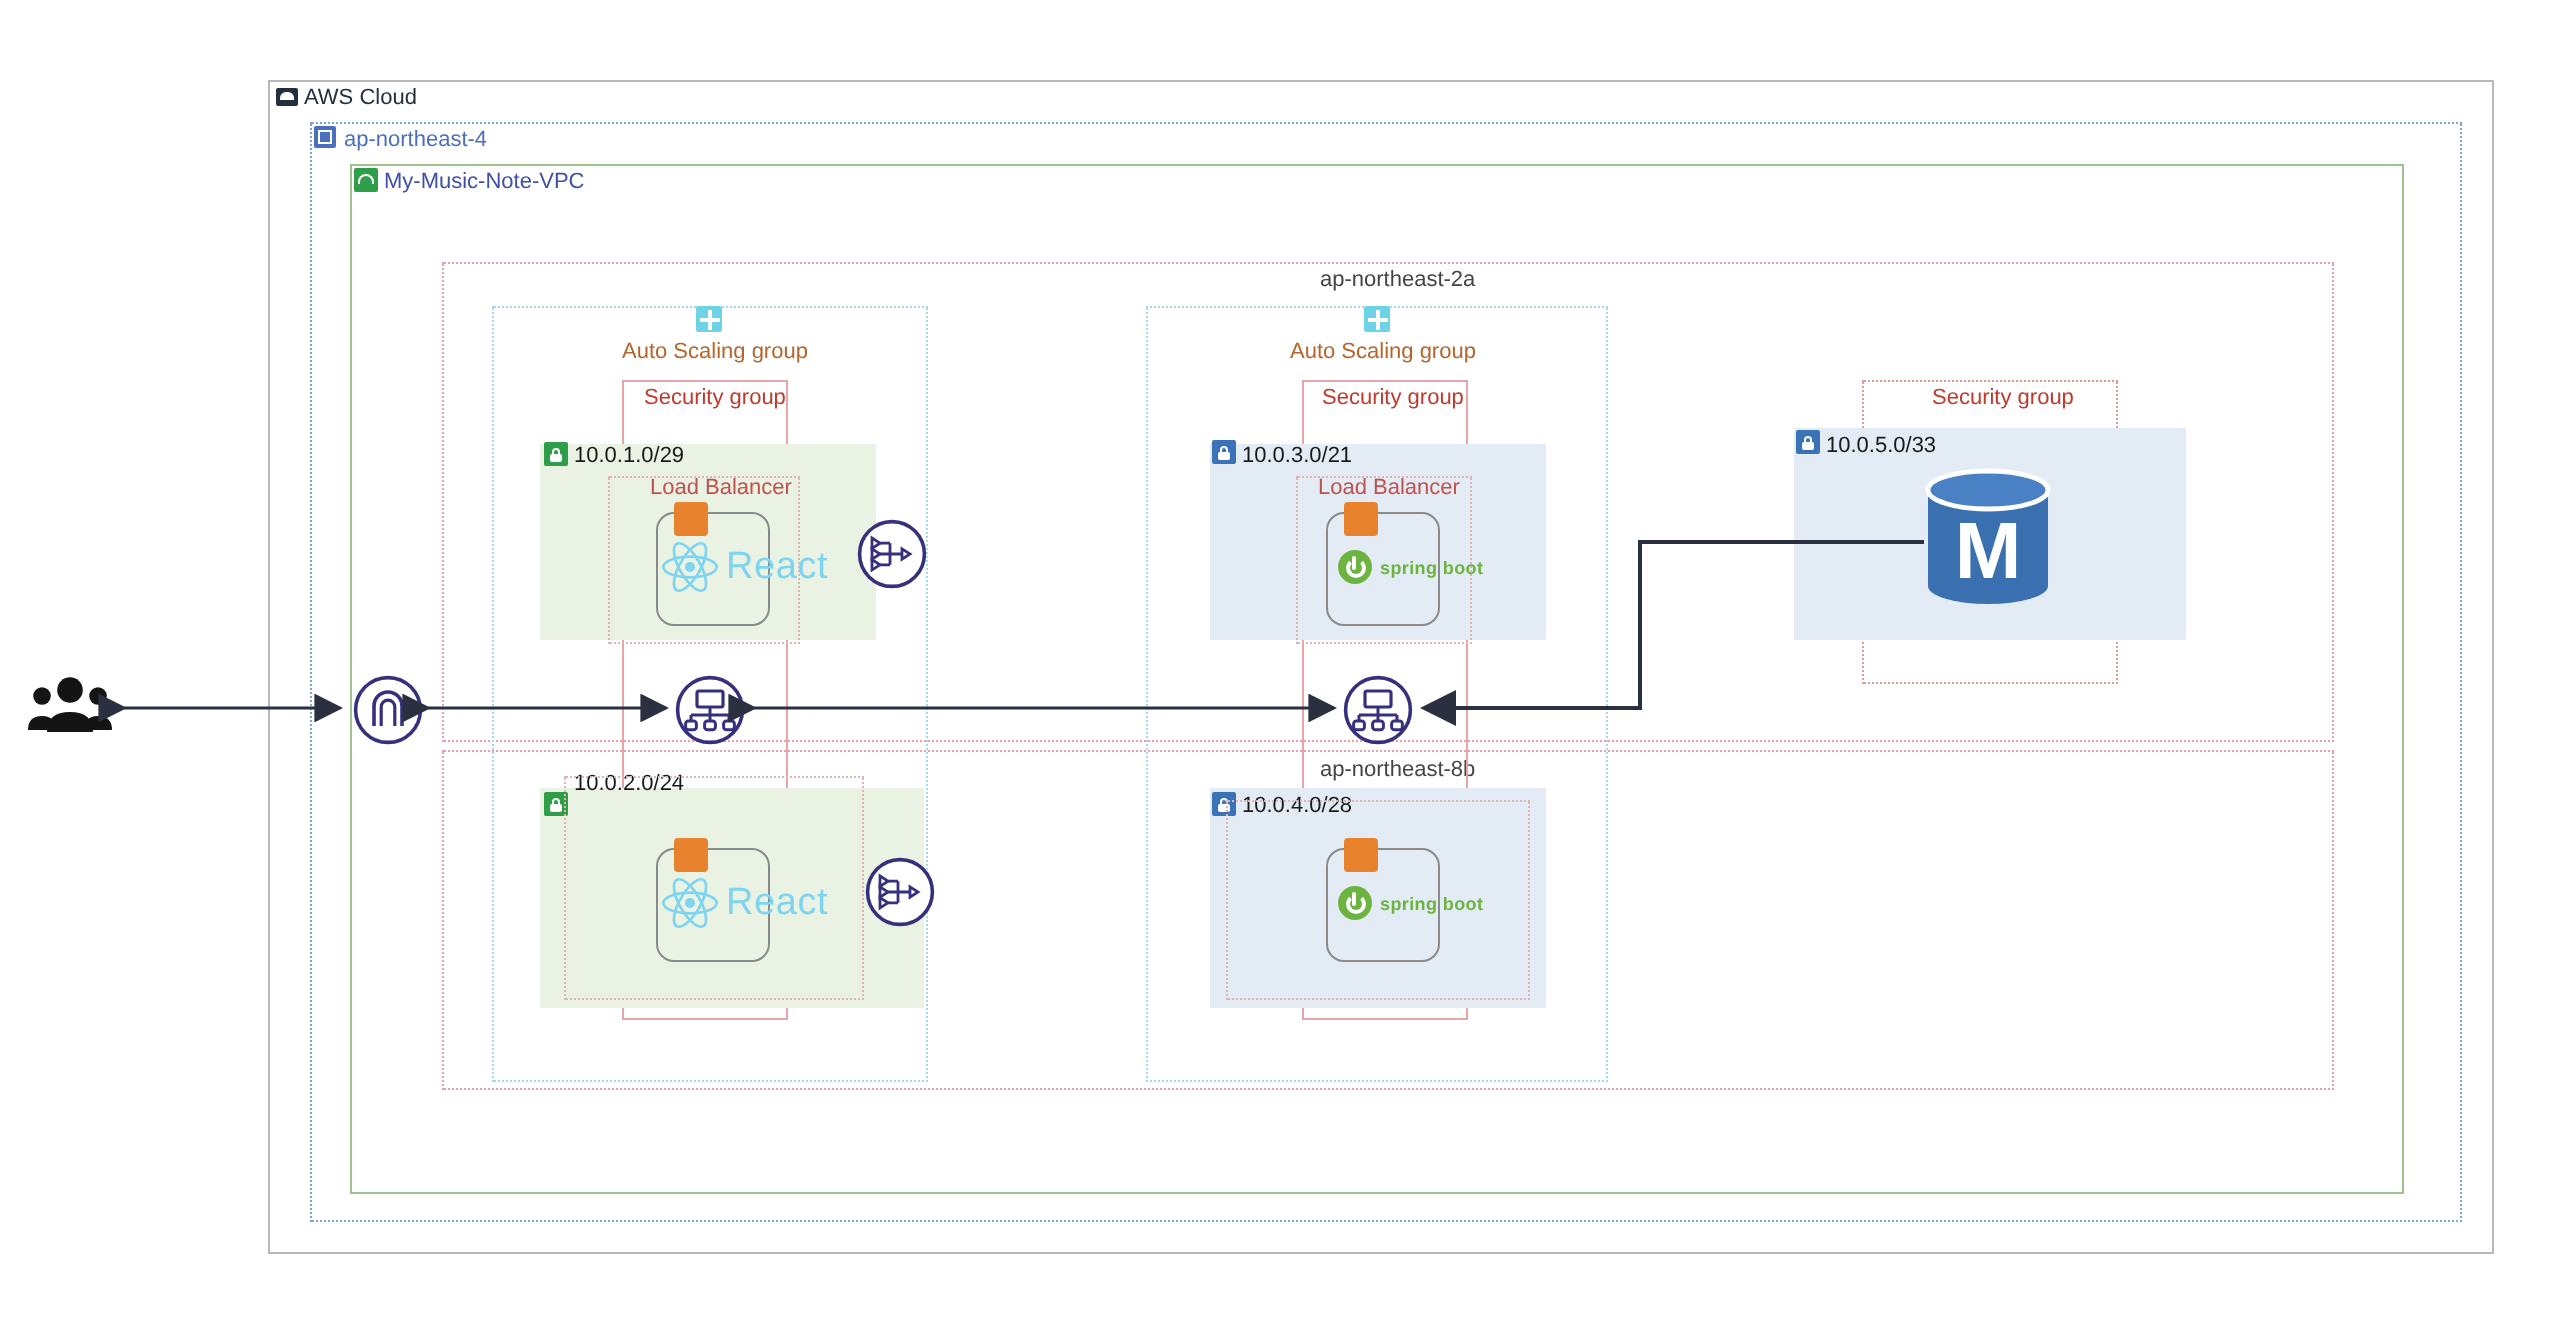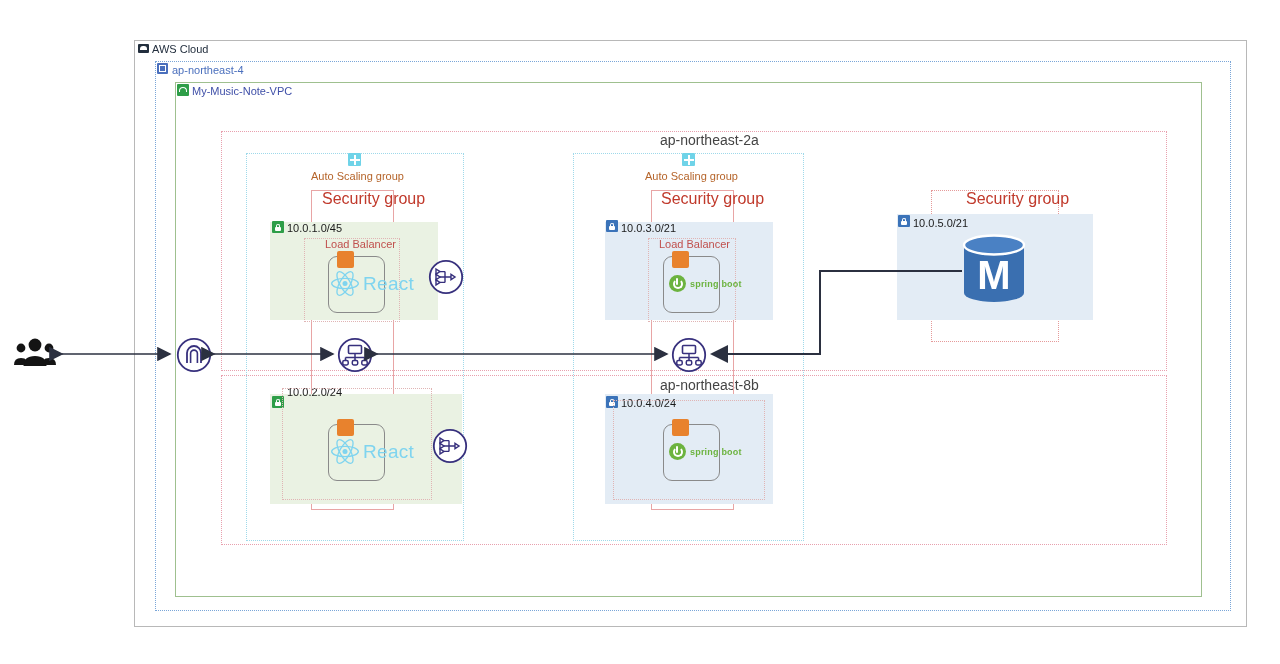--- a/index.html
+++ b/index.html
@@ -18,23 +18,23 @@
   .grp-asg{border:1px dotted #9fd9ea;}
   .grp-sg{border:1px solid #e8a5a5;}
   .grp-sg-dot{border:1px dotted #e59a9a;}
   .grp-lb{border:1px dotted #e0b4b4;}
   .grp-subnet-pub{background:#eaf2e3;}
   .grp-subnet-priv{background:#e3ecf5;}
 
   .t-cloud{color:#232f3e;font-size:11px;}
   .t-region{color:#4a6fbd;font-size:11px;}
   .t-vpc{color:#3f4fa8;font-size:11px;}
-  .t-az{color:#444;font-size:14px;}
+  .t-az{color:#444;font-size:11px;}
   .t-asg{color:#b5642a;font-size:11px;}
-  .t-sg{color:#c0392b;font-size:16px;}
+  .t-sg{color:#c0392b;font-size:11px;}
   .t-lb{color:#c0504d;font-size:11px;}
   .t-subnet{color:#1a1a1a;font-size:11px;}
 
   
   .ico{position:absolute;display:block;}
   .ico-cloud{width:11px;height:9px;background:#232f3e;border-radius:1px;}
   .ico-cloud:after{content:"";position:absolute;left:2px;top:2px;width:7px;height:4px;
      background:#fff;border-radius:3px 3px 0 0;}
   .ico-region{width:11px;height:11px;background:#4a6fbd;border-radius:1px;}
   .ico-region:after{content:"";position:absolute;left:2px;top:2px;width:7px;height:7px;
@@ -107,21 +107,21 @@
 <span class="lbl t-sg" style="left:322px;top:193px;">Security group</span>
 
 <div class="grp grp-sg" style="left:651px;top:190px;width:83px;height:320px;"></div>
 <span class="lbl t-sg" style="left:661px;top:193px;">Security group</span>
 
 <div class="grp grp-sg-dot" style="left:931px;top:190px;width:128px;height:152px;"></div>
 <span class="lbl t-sg" style="left:966px;top:193px;">Security group</span>
 
 <div class="grp grp-subnet-pub" style="left:270px;top:222px;width:168px;height:98px;"></div>
 <span class="ico ico-sub pub" style="left:272px;top:221px;"></span>
-<span class="lbl t-subnet" style="left:287px;top:222px;">10.0.1.0/45</span>
+<span class="lbl t-subnet" style="left:287px;top:222px;">10.0.1.0/29</span>
 <div class="grp grp-lb" style="left:304px;top:238px;width:96px;height:84px;"></div>
 <span class="lbl t-lb" style="left:325px;top:238px;">Load Balancer</span>
 <div class="node" style="left:328px;top:256px;width:57px;height:57px;"></div>
 <div class="node-tag" style="left:337px;top:251px;"></div>
 <div class="react-wrap" style="left:330px;top:270px;">
   <svg width="30" height="27" viewBox="0 0 36 32" aria-hidden="true">
     <ellipse cx="18" cy="16" rx="16" ry="6.2" fill="none" stroke="#7fd4ef" stroke-width="1.6"></ellipse>
     <ellipse cx="18" cy="16" rx="16" ry="6.2" fill="none" stroke="#7fd4ef" stroke-width="1.6" transform="rotate(60 18 16)"></ellipse>
     <ellipse cx="18" cy="16" rx="16" ry="6.2" fill="none" stroke="#7fd4ef" stroke-width="1.6" transform="rotate(120 18 16)"></ellipse>
     <circle cx="18" cy="16" r="3" fill="#7fd4ef"></circle>
@@ -152,32 +152,32 @@
 <span class="lbl t-lb" style="left:659px;top:238px;">Load Balancer</span>
 <div class="node" style="left:663px;top:256px;width:57px;height:57px;"></div>
 <div class="node-tag" style="left:672px;top:251px;"></div>
 <div class="spring-wrap" style="left:669px;top:275px;">
   <span class="spring-dot"></span>
   <span class="spring-txt">spring boot</span>
 </div>
 
 <div class="grp grp-subnet-priv" style="left:605px;top:394px;width:168px;height:110px;"></div>
 <span class="ico ico-sub priv" style="left:606px;top:396px;"></span>
-<span class="lbl t-subnet" style="left:621px;top:397px;">10.0.4.0/24</span>
+<span class="lbl t-subnet" style="left:621px;top:397px;">10.0.4.0/28</span>
 <div class="grp grp-lb" style="left:613px;top:400px;width:152px;height:100px;"></div>
 <div class="node" style="left:663px;top:424px;width:57px;height:57px;"></div>
 <div class="node-tag" style="left:672px;top:419px;"></div>
 <div class="spring-wrap" style="left:669px;top:443px;">
   <span class="spring-dot"></span>
   <span class="spring-txt">spring boot</span>
 </div>
 
 <div class="grp grp-subnet-priv" style="left:897px;top:214px;width:196px;height:106px;"></div>
 <span class="ico ico-sub priv" style="left:898px;top:215px;"></span>
-<span class="lbl t-subnet" style="left:913px;top:217px;">10.0.5.0/21</span>
+<span class="lbl t-subnet" style="left:913px;top:217px;">10.0.5.0/33</span>
 <div class="circ" style="left:962px;top:233px;">
   <svg width="64" height="72" viewBox="0 0 64 72" aria-hidden="true">
     <path d="M2 12 v48 a30 9 0 0 0 60 0 V12 Z" fill="#3a6fb0"></path>
     <ellipse cx="32" cy="12" rx="30" ry="9.5" fill="#4a81c4" stroke="#ffffff" stroke-width="2.4"></ellipse>
     <text x="32" y="56" font-family="Liberation Sans, sans-serif" font-size="40" font-weight="bold" fill="#ffffff" text-anchor="middle">M</text>
   </svg>
 </div>
 
 <div class="circ" style="left:14px;top:336px;">
   <svg width="42" height="32" viewBox="0 0 42 32" aria-hidden="true">

